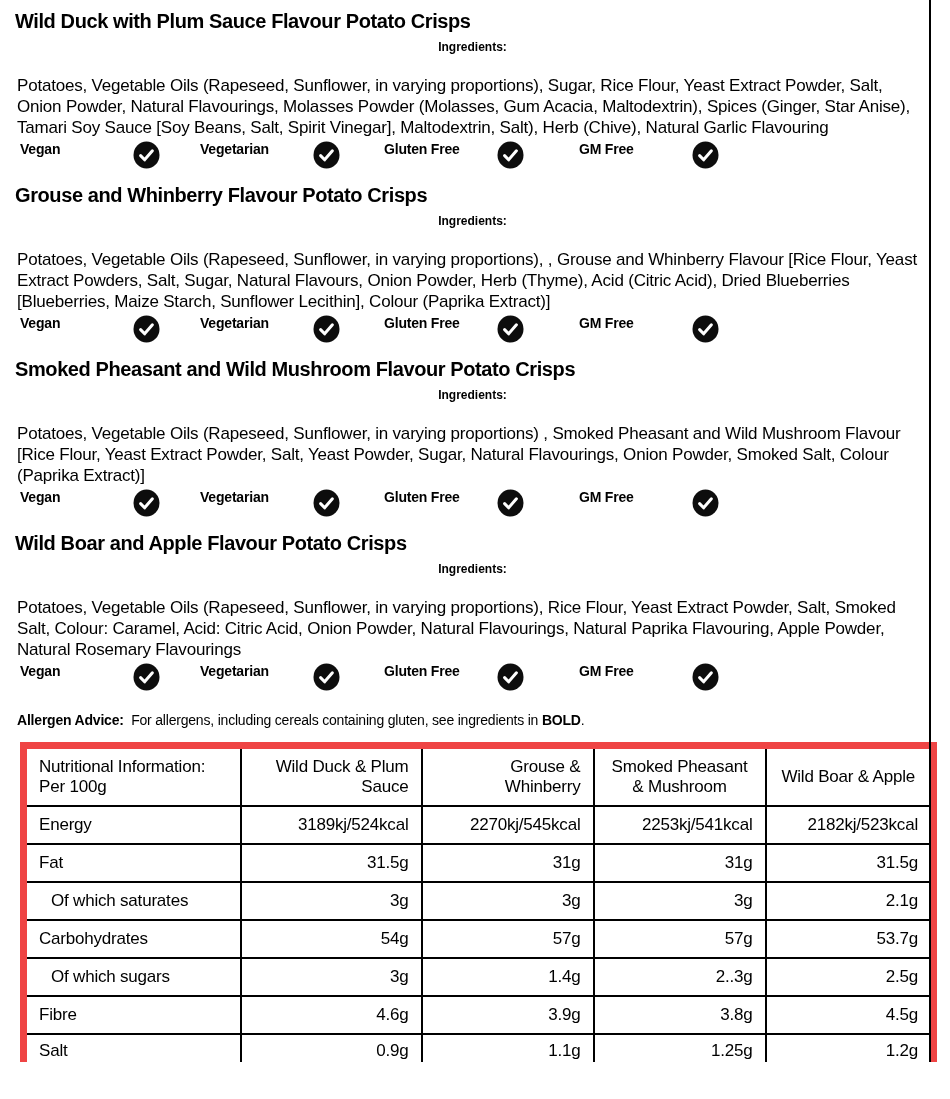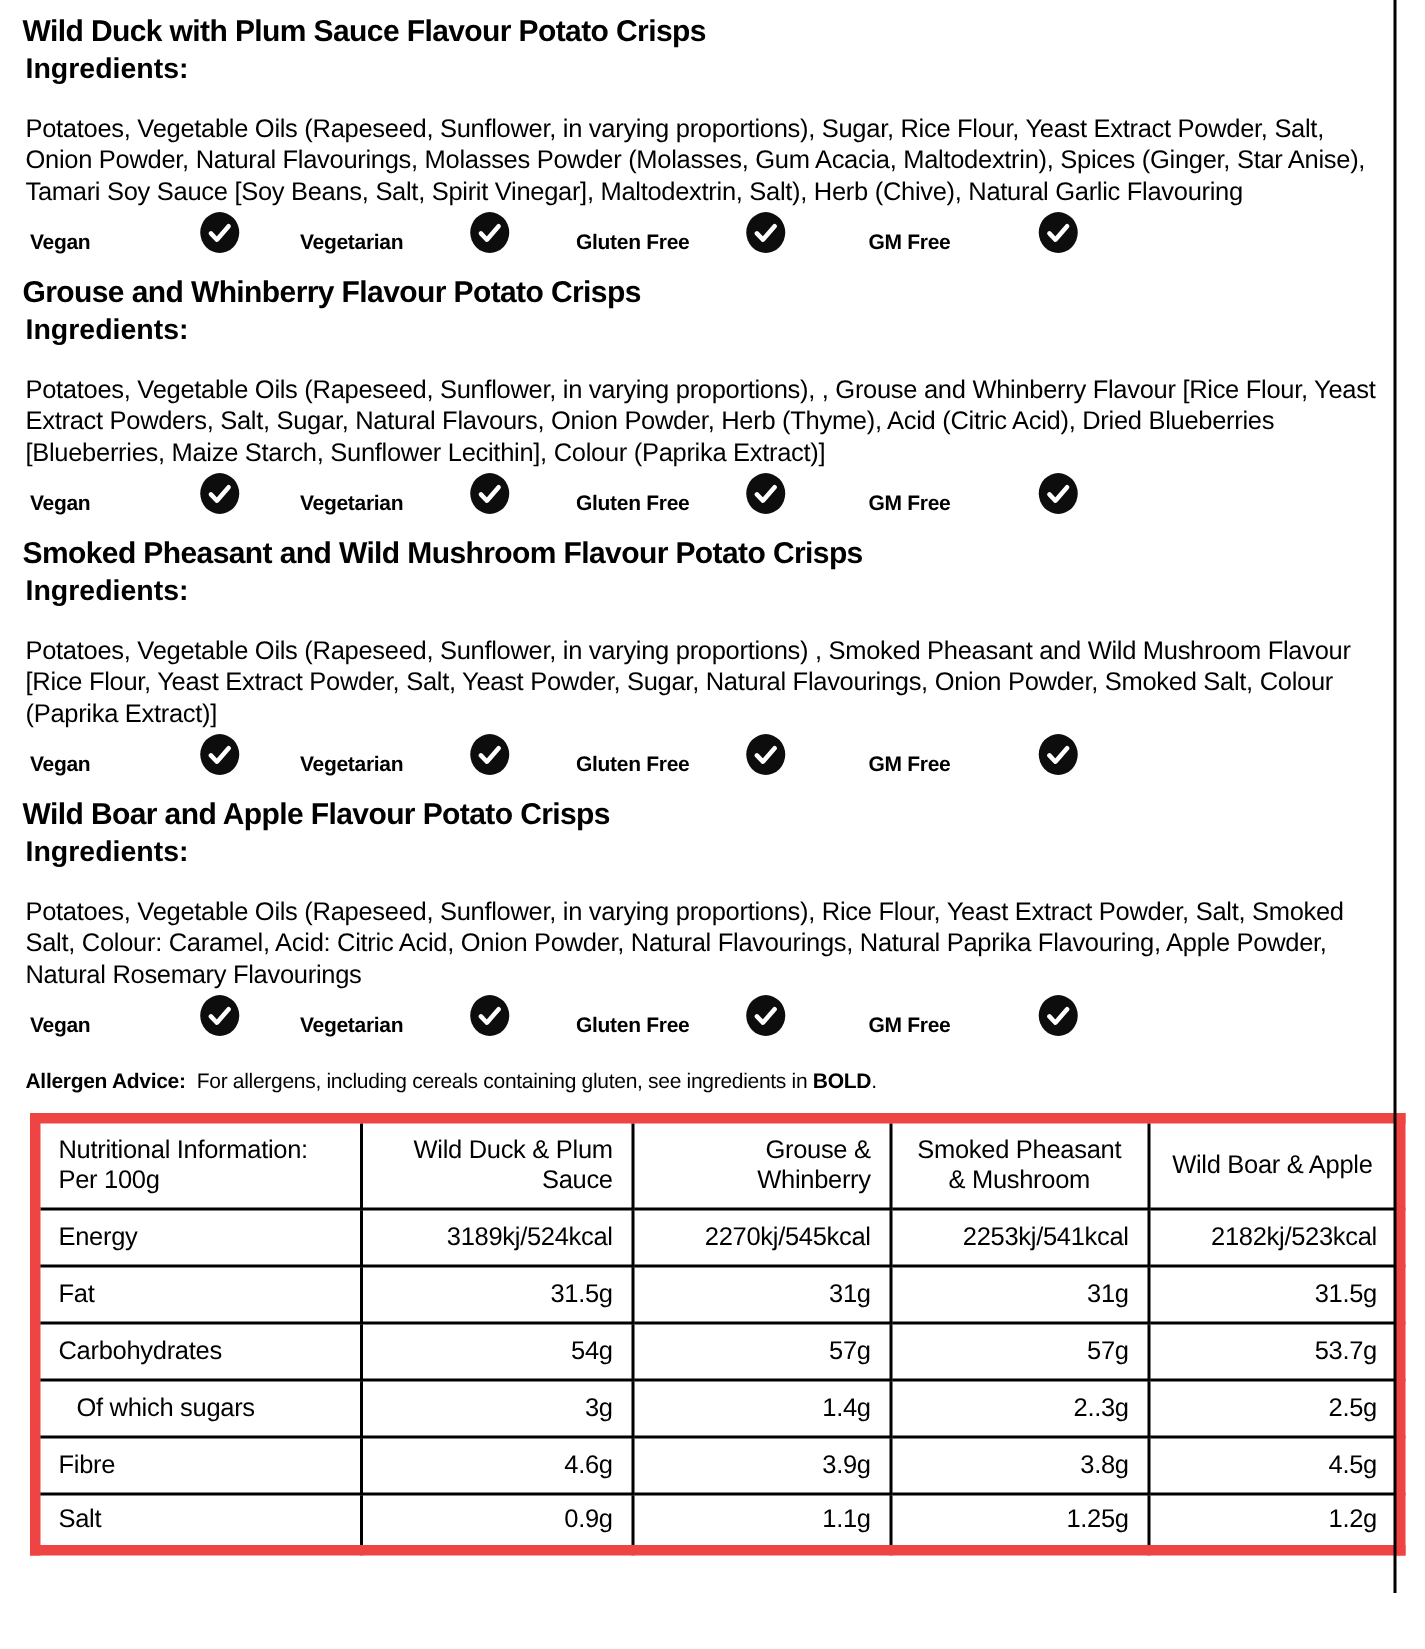--- a/index.html
+++ b/index.html
@@ -24,36 +24,36 @@
   }
   .content { padding: 10px 22px 0 15px; }
 
   .section { margin-bottom: 14px; }
   .product-title {
     font-size: 20px; font-weight: 700;
     letter-spacing: -0.4px;
     margin: 0; line-height: 22px;
   }
   .ingredients-label {
-    font-size: 19px; font-weight: 700;
-    margin: 7px 0 0 2px; line-height: 16px;
+    font-size: 12px; font-weight: 700;
+    margin: 7px 0 0 2px; line-height: 16px; text-align: center;
   }
   .ingredients-text {
     font-size: 17px; line-height: 21px;
     letter-spacing: -0.2px;
     margin: 20px 0 0 2px;
     max-width: 910px;
   }
   .diet-row {
     display: flex; align-items: center;
     margin-top: 2px; height: 30px;
     padding-left: 5px;
   }
   .diet-pair {
-    display: flex; align-items: flex-end;
+    display: flex; align-items: flex-start;
     justify-content: space-between;
     width: 140px; margin-right: 40px;
   }
   .diet-pair.p2 { margin-right: 44px; }
   .diet-pair.p3 { margin-right: 55px; }
   .diet-pair.p4 { margin-right: 0; }
   .diet-label { font-size: 14px; font-weight: 700; letter-spacing: -0.2px; }
   .check-badge { width: 27px; height: 28px; display: inline-block; }
 
   .allergen {
@@ -266,20 +266,27 @@
           <td class="ar">2182kj/523kcal</td>
         </tr>
         <tr>
           <td class="al">Fat</td>
           <td class="ar">31.5g</td>
           <td class="ar">31g</td>
           <td class="ar">31g</td>
           <td class="ar">31.5g</td>
         </tr>
         <tr>
+          <td class="al indent">Of which saturates</td>
+          <td class="ar">3g</td>
+          <td class="ar">3g</td>
+          <td class="ar">3g</td>
+          <td class="ar">2.1g</td>
+        </tr>
+        <tr>
           <td class="al">Carbohydrates</td>
           <td class="ar">54g</td>
           <td class="ar">57g</td>
           <td class="ar">57g</td>
           <td class="ar">53.7g</td>
         </tr>
         <tr>
           <td class="al indent">Of which sugars</td>
           <td class="ar">3g</td>
           <td class="ar">1.4g</td>

